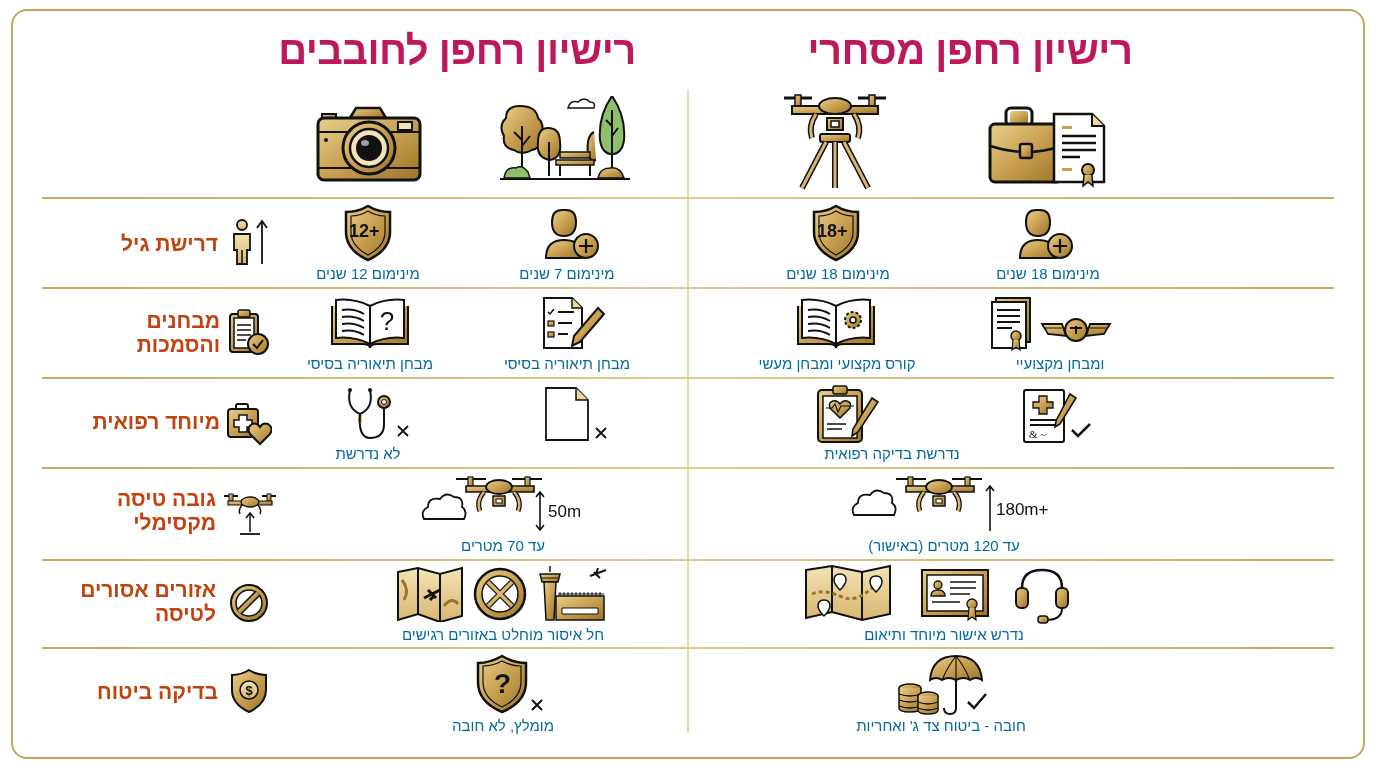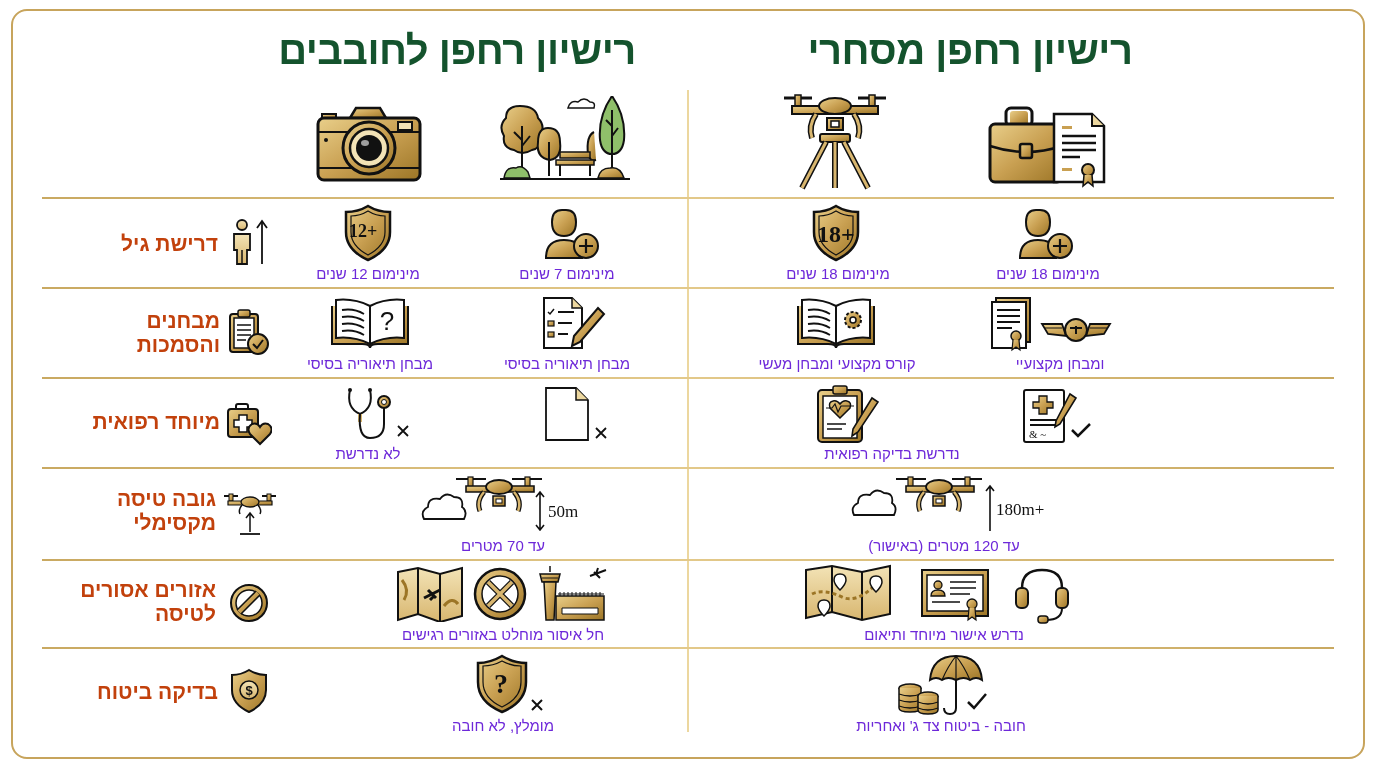--- a/index.html
+++ b/index.html
@@ -2,29 +2,29 @@
 <html><head>
 <meta charset="utf-8">
 <style>
   * { box-sizing: border-box; margin: 0; padding: 0; }
   html, body { width: 1376px; height: 768px; background: #ffffff; overflow: hidden; }
   body { font-family: "Liberation Sans", "DejaVu Sans", sans-serif; color: #111; position: relative; }
   .frame {
     position: absolute; left: 11px; top: 9px; width: 1354px; height: 750px;
     border: 2.5px solid #c7a45c; border-radius: 16px; background: #fff;
   }
-  .title { position: absolute; top: 28px; font-size: 40px; font-weight: 700; direction: rtl; letter-spacing: -0.5px; color: #14532d; }
+  .title { position: absolute; top: 28px; font-size: 40px; font-weight: 700; direction: rtl; letter-spacing: -0.5px; color: #be185d; }
   .title.commercial { left: 800px; width: 340px; text-align: center; }
   .title.hobby { left: 272px; width: 370px; text-align: center; }
   .vdiv { position: absolute; left: 687px; top: 90px; width: 2px; height: 642px; background: #ecd79f; }
   .hline { position: absolute; left: 42px; width: 1292px; height: 2px; background: linear-gradient(90deg,#c9a961,#e3c98a,#c9a961); }
   .icon { position: absolute; }
-  .label { position: absolute; font-size: 15px; direction: rtl; text-align: center; white-space: nowrap; color: #6d28d9; transform: translateX(-50%); }
+  .label { position: absolute; font-size: 15px; direction: rtl; text-align: center; white-space: nowrap; color: #0369a1; transform: translateX(-50%); }
   .rowlabel { position: absolute; font-size: 21px; font-weight: 700; direction: rtl; text-align: right; line-height: 1.15; color: #c2410c; }
-  .small { position: absolute; font-size: 17px; color: #111; font-family: Liberation Serif, serif; }
+  .small { position: absolute; font-size: 17px; color: #111; }
 </style>
 </head>
 <body>
 
 <svg width="0" height="0" style="position:absolute">
   <defs>
     <linearGradient id="g" x1="0" y1="0" x2="1" y2="1">
       <stop offset="0" stop-color="#e9cf8a"></stop>
       <stop offset="0.5" stop-color="#c9a052"></stop>
       <stop offset="1" stop-color="#9c7526"></stop>
@@ -139,21 +139,21 @@
   <path d="M2 50 Q2 32 20 32 Q34 32 38 42 L38 50 Z" fill="url(#g)" stroke="#111" stroke-width="2"></path>
   <circle cx="42" cy="38" r="12" fill="url(#g)" stroke="#111" stroke-width="2"></circle>
   <path d="M42 31 V45 M35 38 H49" stroke="#111" stroke-width="2.2"></path>
 </svg>
 <div class="label" style="left:1048px;top:265px">מינימום 18 שנים</div>
 
 <svg class="icon" style="left:812px;top:204px" width="48" height="58" viewBox="0 0 48 58">
   <path d="M24 2 Q14 8 2 8 V28 Q2 46 24 56 Q46 46 46 28 V8 Q34 8 24 2 Z" fill="url(#g)" stroke="#111" stroke-width="2.5"></path>
   <path d="M24 7 Q16 12 7 12 V28 Q7 42 24 51 Q41 42 41 28 V12 Q32 12 24 7 Z" fill="none" stroke="#111" stroke-width="1.2"></path>
 </svg>
-<div class="small" style="left:817px;top:221px;font-size:24px;font-weight:700">18+</div>
+<div class="small" style="left:817px;top:221px;font-size:18px;font-weight:700">18+</div>
 <div class="label" style="left:838px;top:265px">מינימום 18 שנים</div>
 
 <div class="hline" style="top:287px"></div>
 
 <div class="rowlabel" style="left:96px;top:309px;width:124px">
   <div>מבחנים</div>
   <div>והסמכות</div>
 </div>
 <svg class="icon" style="left:228px;top:308px" width="42" height="48" viewBox="0 0 42 48">
   <rect x="2" y="6" width="28" height="38" rx="3" fill="url(#g)" stroke="#111" stroke-width="2"></rect>

